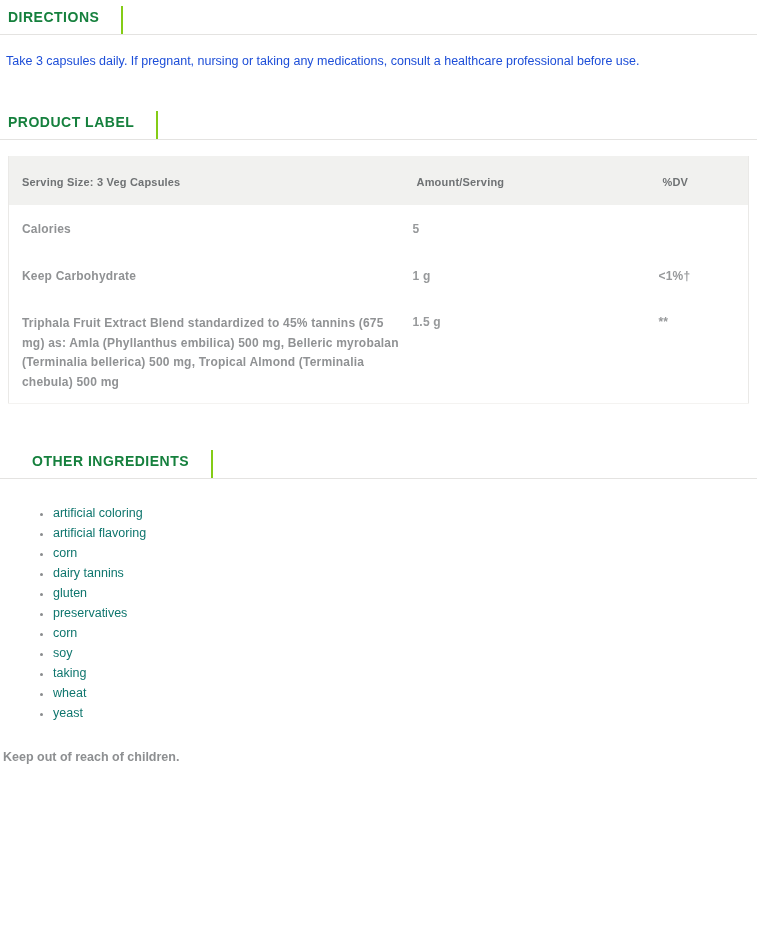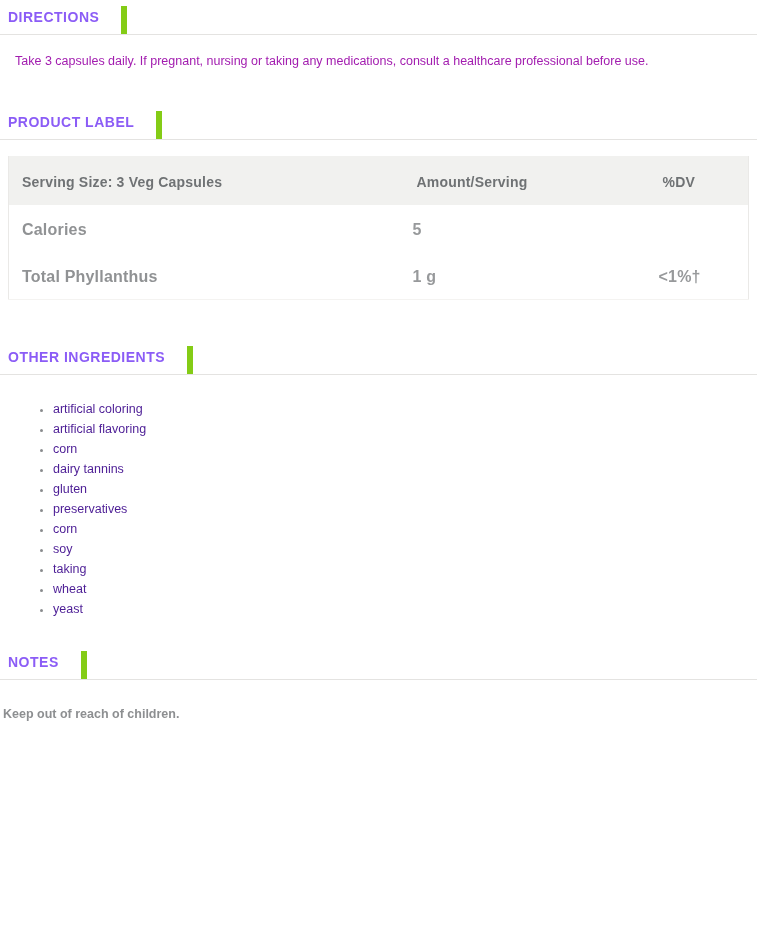--- a/index.html
+++ b/index.html
@@ -15,38 +15,38 @@
   
   h2.sec-head {
     margin: 0;
     border-bottom: 1px solid #e4e3e1;
     font-weight: normal;
   }
   .sec-title {
     display: inline-block;
     margin-left: 8px;
     padding: 3px 22px 9px 0;
-    border-right: 6px solid #84cc16;
+    border-right: 2px solid #84cc16;
     font-size: 14px;
     line-height: 16px;
     font-weight: bold;
     letter-spacing: 0.5px;
-    color: #8b5cf6;
+    color: #15803d;
   }
 
   .body-text {
-    margin: 19px 0 0 15px;
+    margin: 19px 0 0 6px;
     font-size: 12.5px;
     line-height: 15px;
-    color: #a21caf;
+    color: #1d4ed8;
   }
 
   
   #sec-product-label h2.sec-head { margin-top: 36px; }
-  #sec-other-ingredients h2.sec-head { margin-top: 40px; }
+  #sec-other-ingredients h2.sec-head { margin-top: 40px; padding-left: 24px; }
   #sec-other-ingredients .body-text { margin-top: 24px; }
   #sec-contains-no h2.sec-head { margin-top: 32px; }
   #sec-notes h2.sec-head { margin-top: 26px; }
 
   
   table.facts {
     margin: 16px 0 0 8px;
     width: 740px;
     border-collapse: collapse;
     table-layout: fixed;
@@ -54,51 +54,51 @@
     border-right: 1px solid #eae9e7;
     border-bottom: 1px solid #f4f3f1;
   }
   table.facts col.col-name   { width: 404px; }
   table.facts col.col-amount { width: 246px; }
   table.facts col.col-dv     { width: 90px; }
   table.facts th {
     background: #f1f1ef;
     text-align: left;
     vertical-align: top;
-    font-size: 14px;
+    font-size: 11px;
     line-height: 17px;
     font-weight: bold;
     letter-spacing: 0.2px;
     color: #6f7274;
     padding: 18px 8px 14px 4px;
   }
   table.facts th.c1 { padding-left: 13px; }
   table.facts td {
     vertical-align: top;
-    font-size: 16px;
+    font-size: 12px;
     line-height: 17px;
     font-weight: bold;
     letter-spacing: 0.2px;
     color: #97999b;
     padding: 16px 8px 14px 0;
   }
   table.facts td.c1 { padding-left: 13px; color: #909294; }
   table.facts tr.row-blend td.c1 { line-height: 19.5px; padding-top: 15px; padding-bottom: 11px; }
   table.facts tr.row-blend td { padding-top: 15px; }
 
   
   ul.no-list {
     margin: 24px 0 0 0;
     padding: 0 0 0 53px;
     list-style: disc;
   }
   ul.no-list li {
     font-size: 12.5px;
     line-height: 20px;
-    color: #4c1d95;
+    color: #0f766e;
   }
   ul.no-list li::marker { color: #8a8c8e; font-size: 11px; }
 
   
   .note-bold {
     margin: 27px 0 0 3px;
     font-size: 12.5px;
     line-height: 15px;
     font-weight: bold;
     color: #8d8f91;
@@ -130,23 +130,28 @@
           <th>%DV</th>
         </tr>
       </thead>
       <tbody>
         <tr>
           <td class="c1">Calories</td>
           <td>5</td>
           <td></td>
         </tr>
         <tr>
-          <td class="c1">Total Phyllanthus</td>
+          <td class="c1">Keep Carbohydrate</td>
           <td>1 g</td>
           <td>&lt;1%†</td>
+        </tr>
+        <tr class="row-blend">
+          <td class="c1">Triphala Fruit Extract Blend standardized to 45% tannins (675 mg) as: Amla (Phyllanthus embilica) 500 mg, Belleric myrobalan (Terminalia bellerica) 500 mg, Tropical Almond (Terminalia chebula) 500 mg</td>
+          <td>1.5 g</td>
+          <td>**</td>
         </tr>
       </tbody>
     </table>
   </section>
 
   <section id="sec-other-ingredients">
     <h2 class="sec-head"><span class="sec-title">OTHER INGREDIENTS</span></h2>
   </section>
 
   <section id="sec-contains-no">
@@ -159,18 +164,17 @@
       <li>preservatives</li>
       <li>corn</li>
       <li>soy</li>
       <li>taking</li>
       <li>wheat</li>
       <li>yeast</li>
     </ul>
   </section>
 
   <section id="sec-notes">
-    <h2 class="sec-head"><span class="sec-title">NOTES</span></h2>
     <p class="note-bold">Keep out of reach of children.</p>
 
   </section>
 
 </div>
 
 </body></html>

